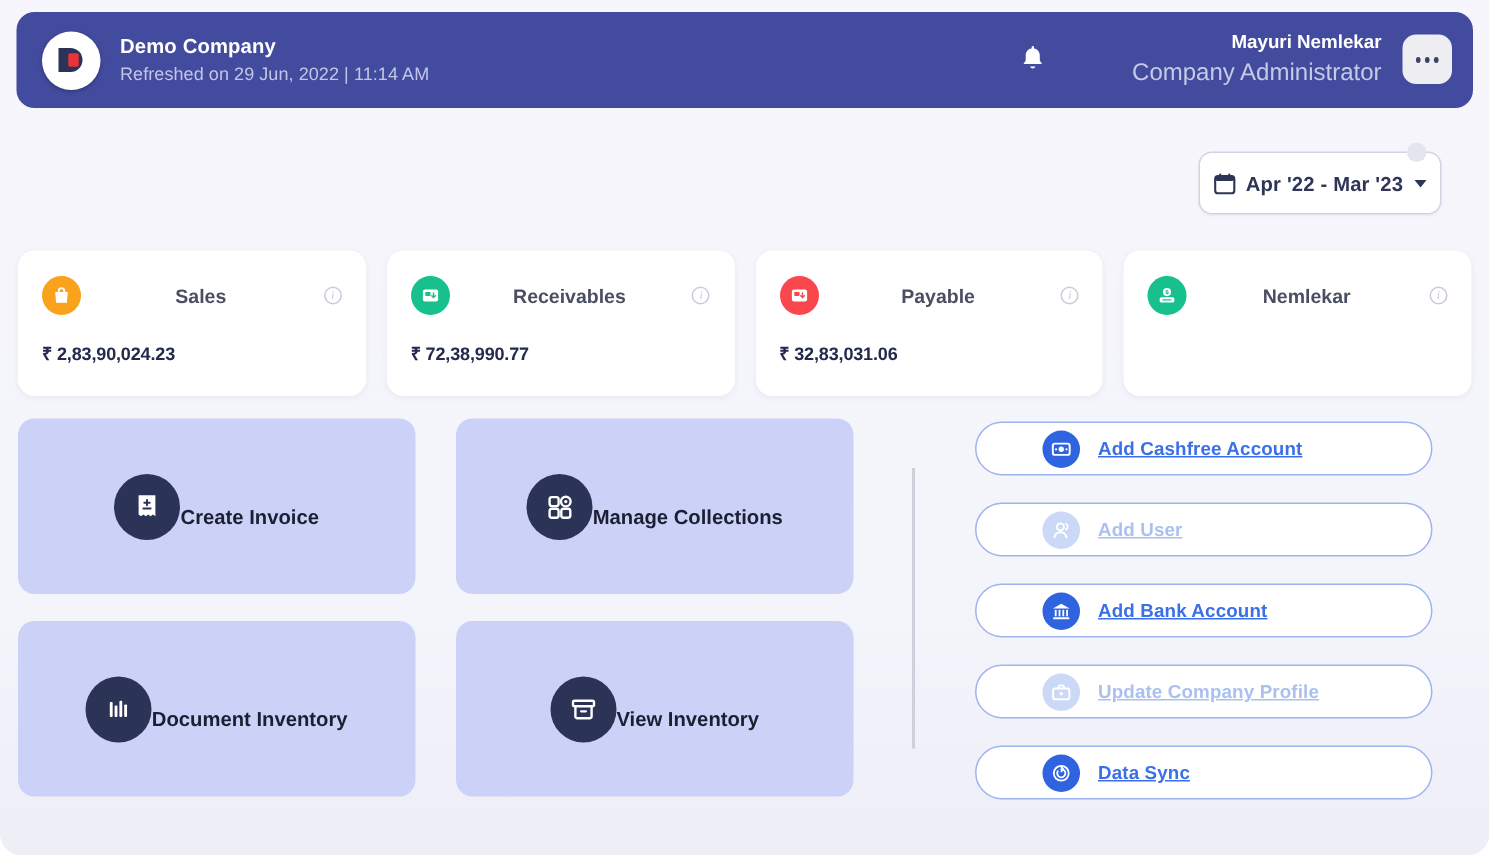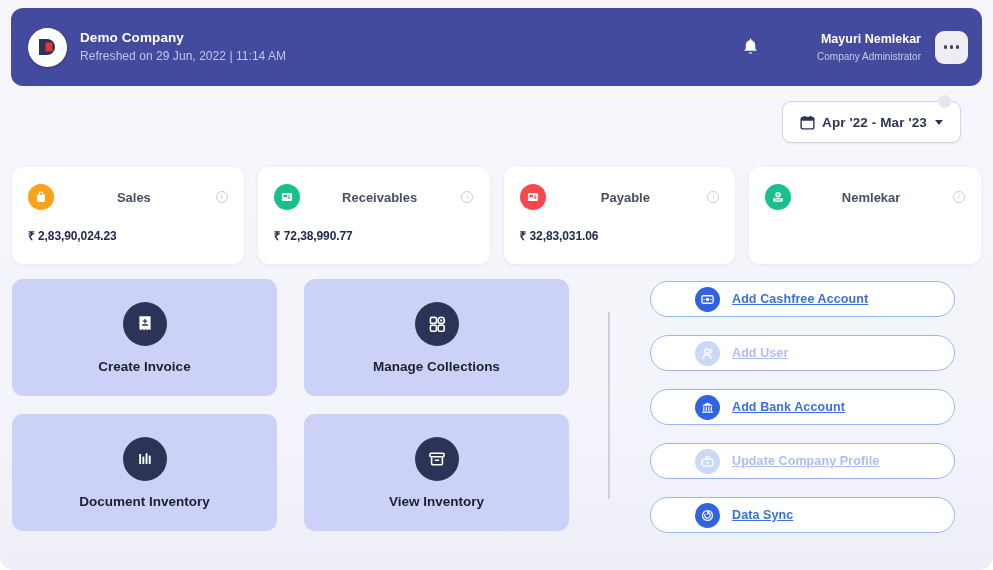--- a/index.html
+++ b/index.html
@@ -21,21 +21,21 @@
     border-bottom-right-radius: 14px;
     overflow: hidden;
   }
 
   
   .header {
     position: absolute;
     left: 11px;
     top: 8px;
     width: 971px;
-    height: 78px;
+    height: 64px;
     background: #434b9e;
     border-radius: 12px;
     display: flex;
     align-items: center;
     padding: 0 14px 0 17px;
   }
 
   .logo-badge {
     width: 39px;
     height: 39px;
@@ -74,21 +74,21 @@
   .bell-icon { display: flex; align-items: center; }
 
   .user-block { text-align: right; line-height: 1.3; margin-left: 44px; }
   .user-name {
     color: #ffffff;
     font-size: 12.5px;
     font-weight: bold;
   }
   .user-role {
     color: #c6cae6;
-    font-size: 10px;
+    font-size: 16px;
     margin-top: 2px;
   }
 
   .kebab-button {
     width: 33px;
     height: 33px;
     border-radius: 9px;
     background: #eeeef2;
     display: flex;
     align-items: center;
@@ -103,21 +103,21 @@
     background: #3b4167;
   }
 
   
   .date-picker-wrap {
     position: absolute;
     right: 32px;
     top: 101px;
   }
   .date-picker {
-    width: 179px;
+    width: 162px;
     height: 42px;
     background: #ffffff;
     border: 1px solid #d2d4e4;
     border-radius: 9px;
     display: flex;
     align-items: center;
     justify-content: center;
     gap: 7px;
     cursor: pointer;
     box-shadow: 0 1px 2px rgba(60,60,110,0.05);
@@ -211,21 +211,21 @@
     width: 560px;
     display: grid;
     grid-template-columns: 265px 265px;
     grid-template-rows: 117px 117px;
     gap: 18px 27px;
   }
   .tile {
     background: #ccd2f7;
     border-radius: 11px;
     display: flex;
-    flex-direction: column;
+    flex-direction: row;
     align-items: center;
     justify-content: center;
     cursor: pointer;
   }
   .tile-icon {
     width: 44px; height: 44px;
     border-radius: 50%;
     background: #2b3357;
     display: flex;
     align-items: center;

